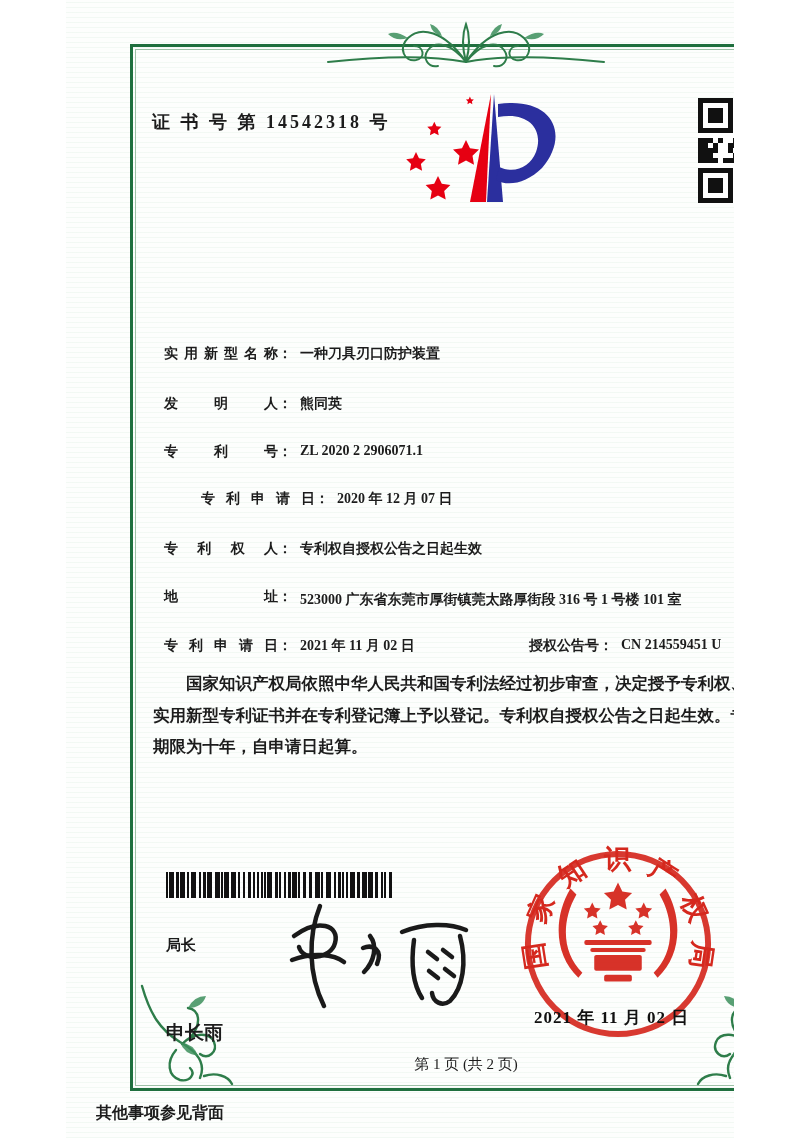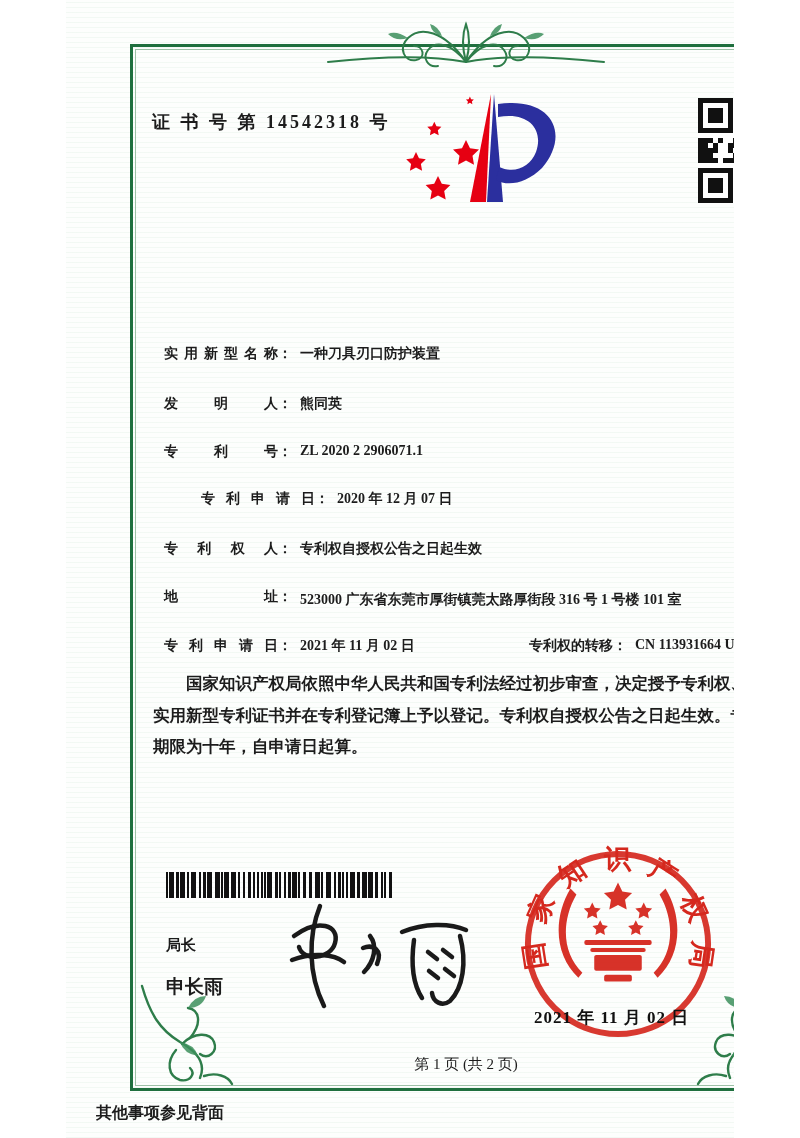--- a/index.html
+++ b/index.html
@@ -23,21 +23,21 @@
   .row-name{top:5px;}   .row-inventor{top:55px;}
   .row-patno{top:103px;}.row-filing{top:150px;margin-left:37px;}
   .row-patentee{top:200px;}
   .row-address{top:248px;} .row-address .val{width:505px;line-height:1.75;}
   .row-grant{top:297px;width:640px;}
   .grant-no-pair{position:absolute;left:365px;top:0;}
   .body-text{left:87px;top:668px;width:630px;font-size:16.5px;font-weight:600;line-height:1.92;}
   .body-text p{margin:0;text-indent:2em;}
   .barcode-wrap{left:100px;top:872px;}
   .sig-title{left:100px;top:936px;font-size:15px;font-weight:600;}
-  .sig-name{left:100px;top:974px;font-size:19px;font-weight:600;}
+  .sig-name{left:100px;top:1020px;font-size:19px;font-weight:600;}
   .signature{left:198px;top:892px;}
   .seal{left:453px;top:845px;width:198px;height:198px;}
   .seal-date{left:468px;top:1006px;font-size:17px;font-weight:700;letter-spacing:1px;color:#111;}
   .pageno{left:30px;width:740px;top:1055px;text-align:center;font-size:15px;font-weight:400;}
   .backnote{left:30px;width:740px;top:1103px;text-align:left;font-size:16px;font-weight:600;}
   .logo{left:328px;top:90px;}
   .qr{left:632px;top:98px;}
   .ornament-top{left:258px;top:16px;}
   .corner-bl{left:72px;top:980px;}
   .corner-br{left:618px;top:980px;transform:scaleX(-1);}
@@ -267,21 +267,21 @@
       <span class="lbl">专利权人</span><span class="colon">：</span><span class="val">专利权自授权公告之日起生效</span>
     </div>
     <div class="row row-address">
       <span class="lbl">地址</span><span class="colon">：</span><span class="val">523000 广东省东莞市厚街镇莞太路厚街段 316 号 1 号楼 101 室</span>
     </div>
     <div class="row row-grant">
       <span>
         <span class="lbl">专利申请日</span><span class="colon">：</span><span class="val">2021 年 11 月 02 日</span>
       </span>
       <span class="grant-no-pair">
-        <span>专利权的转移</span><span>：</span><span class="val">CN 113931664 U</span>
+        <span>授权公告号</span><span>：</span><span class="val">CN 214559451 U</span>
       </span>
     </div>
   </div>
 
   <div class="abs body-text">
     <p>国家知识产权局依照中华人民共和国专利法经过初步审查，决定授予专利权、颁发实用新型专利证书并在专利登记簿上予以登记。专利权自授权公告之日起生效。专利权期限为十年，自申请日起算。</p>
   </div>
 
   <svg class="abs barcode-wrap" id="barcode" width="232" height="26" viewBox="0 0 232 26">
       <rect x="0" y="0" width="2" height="26" fill="#111"></rect>

